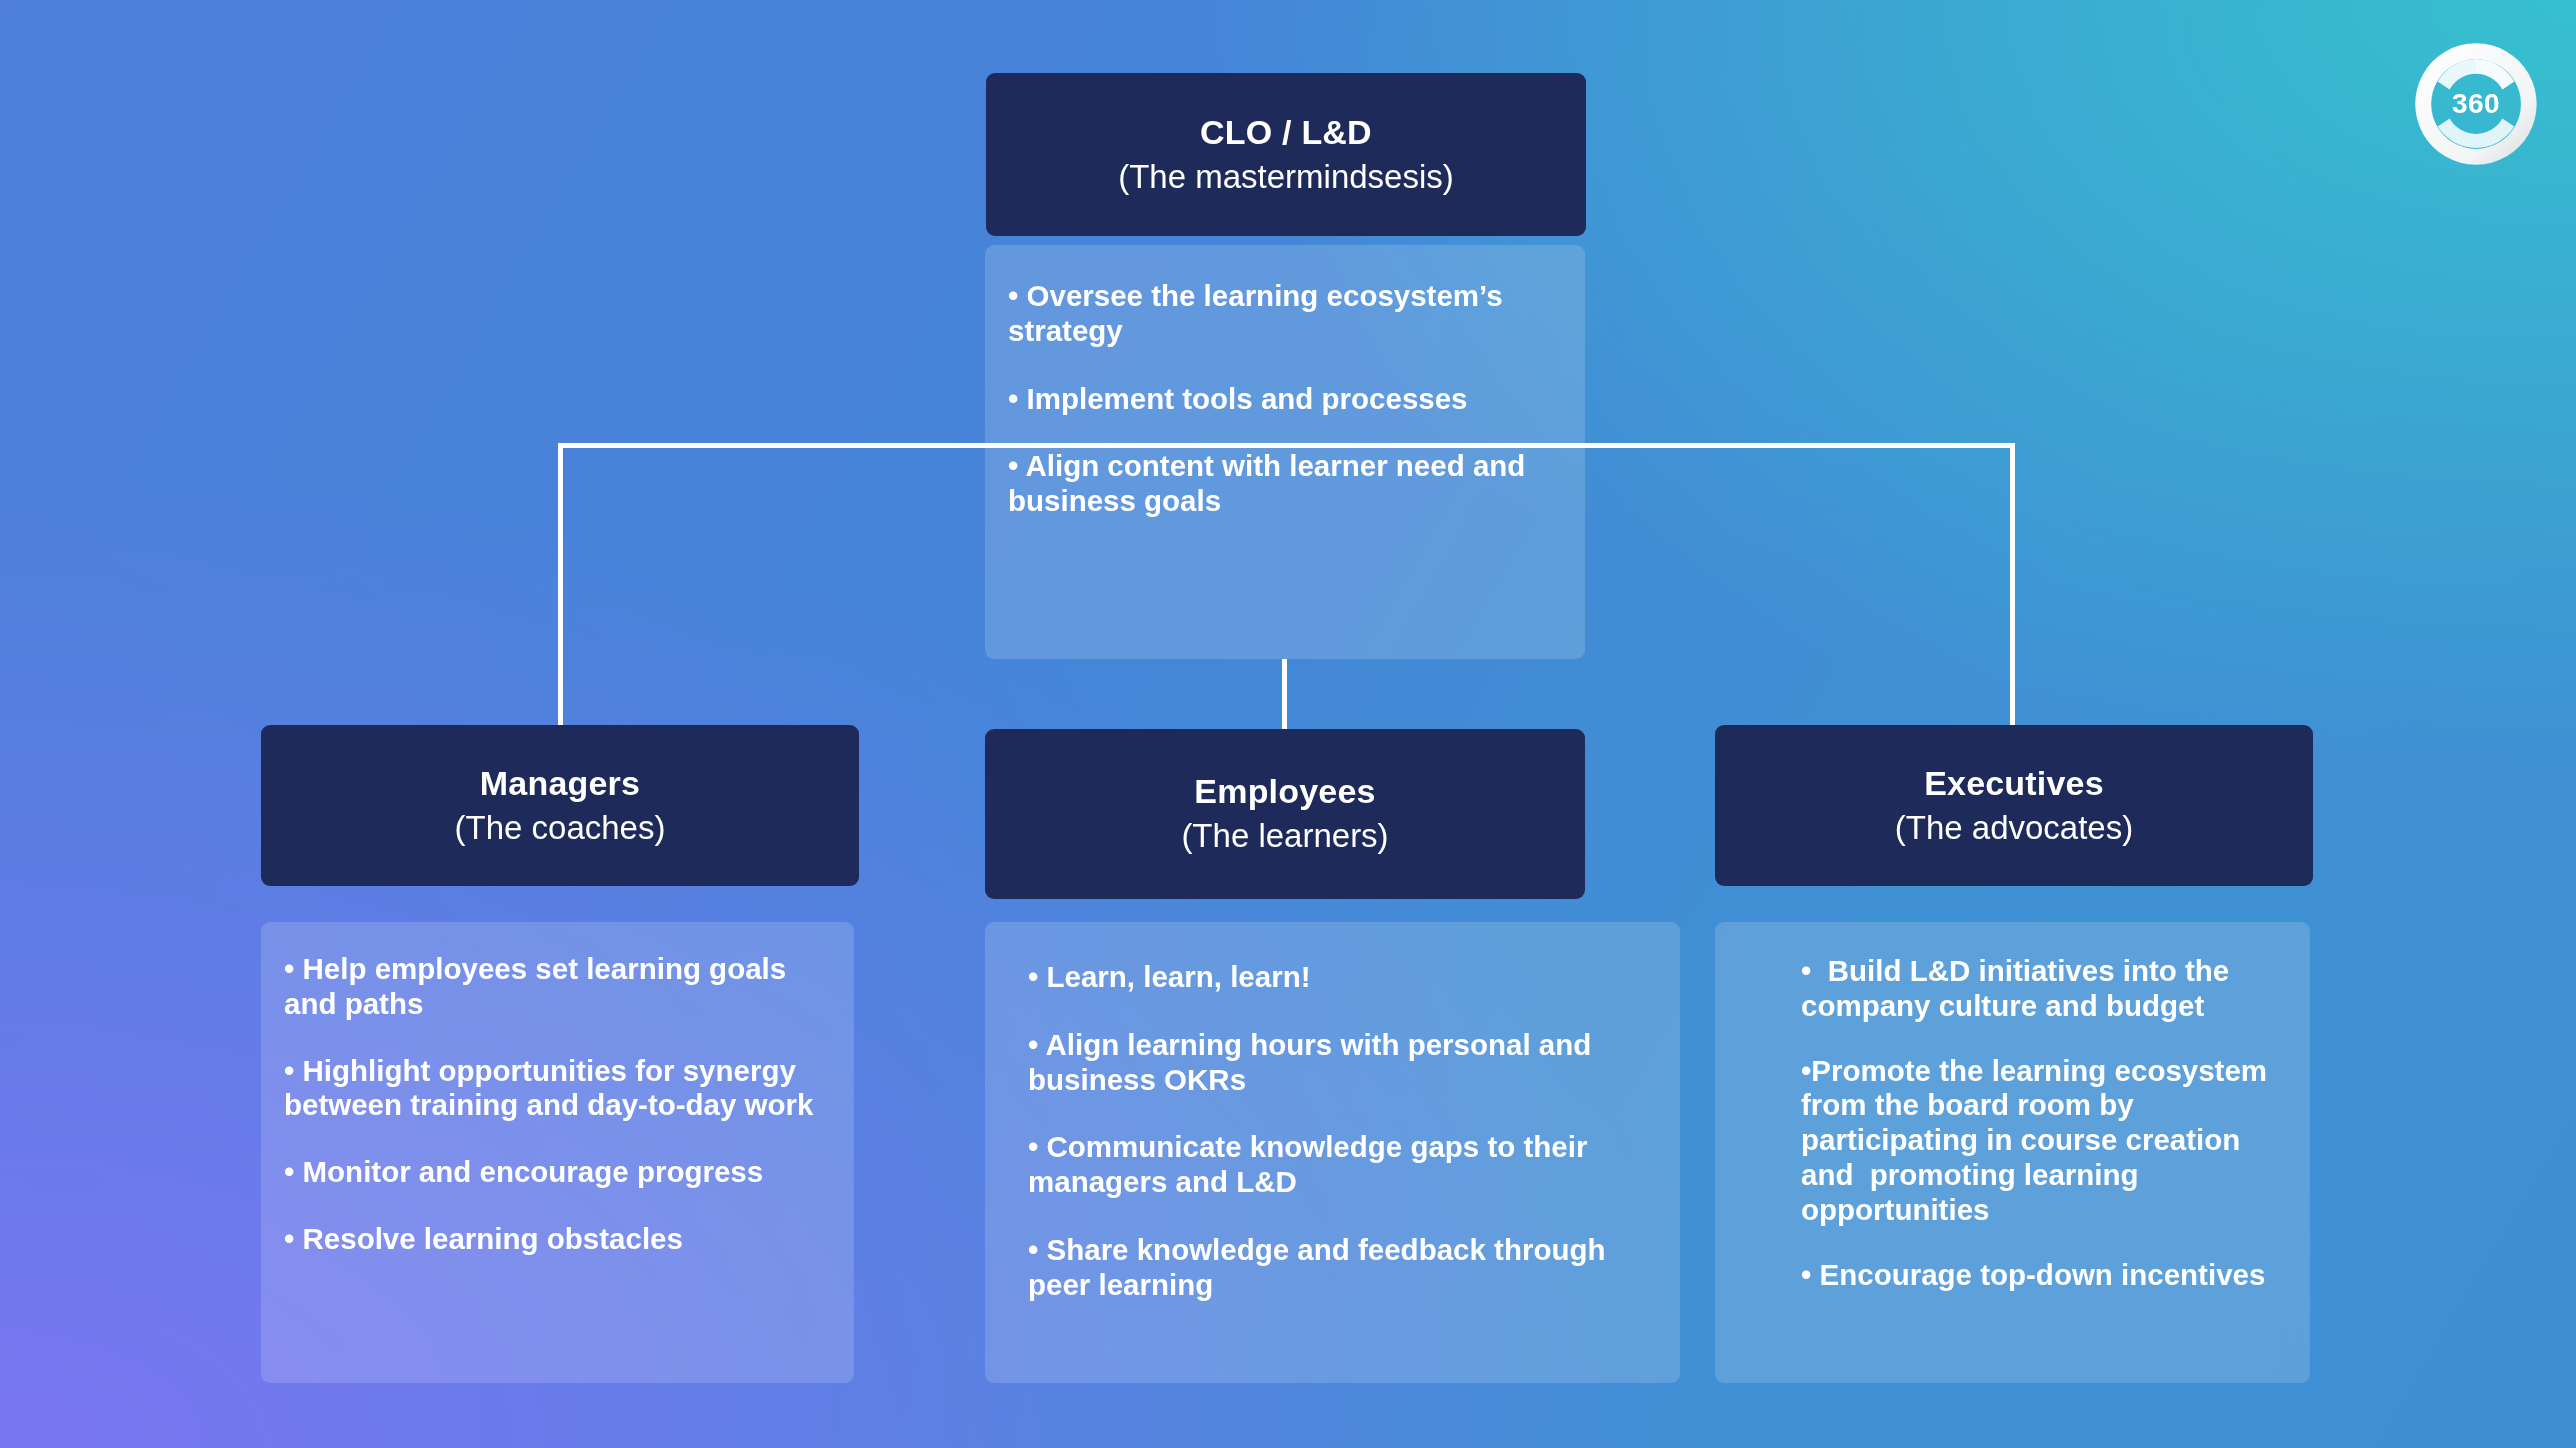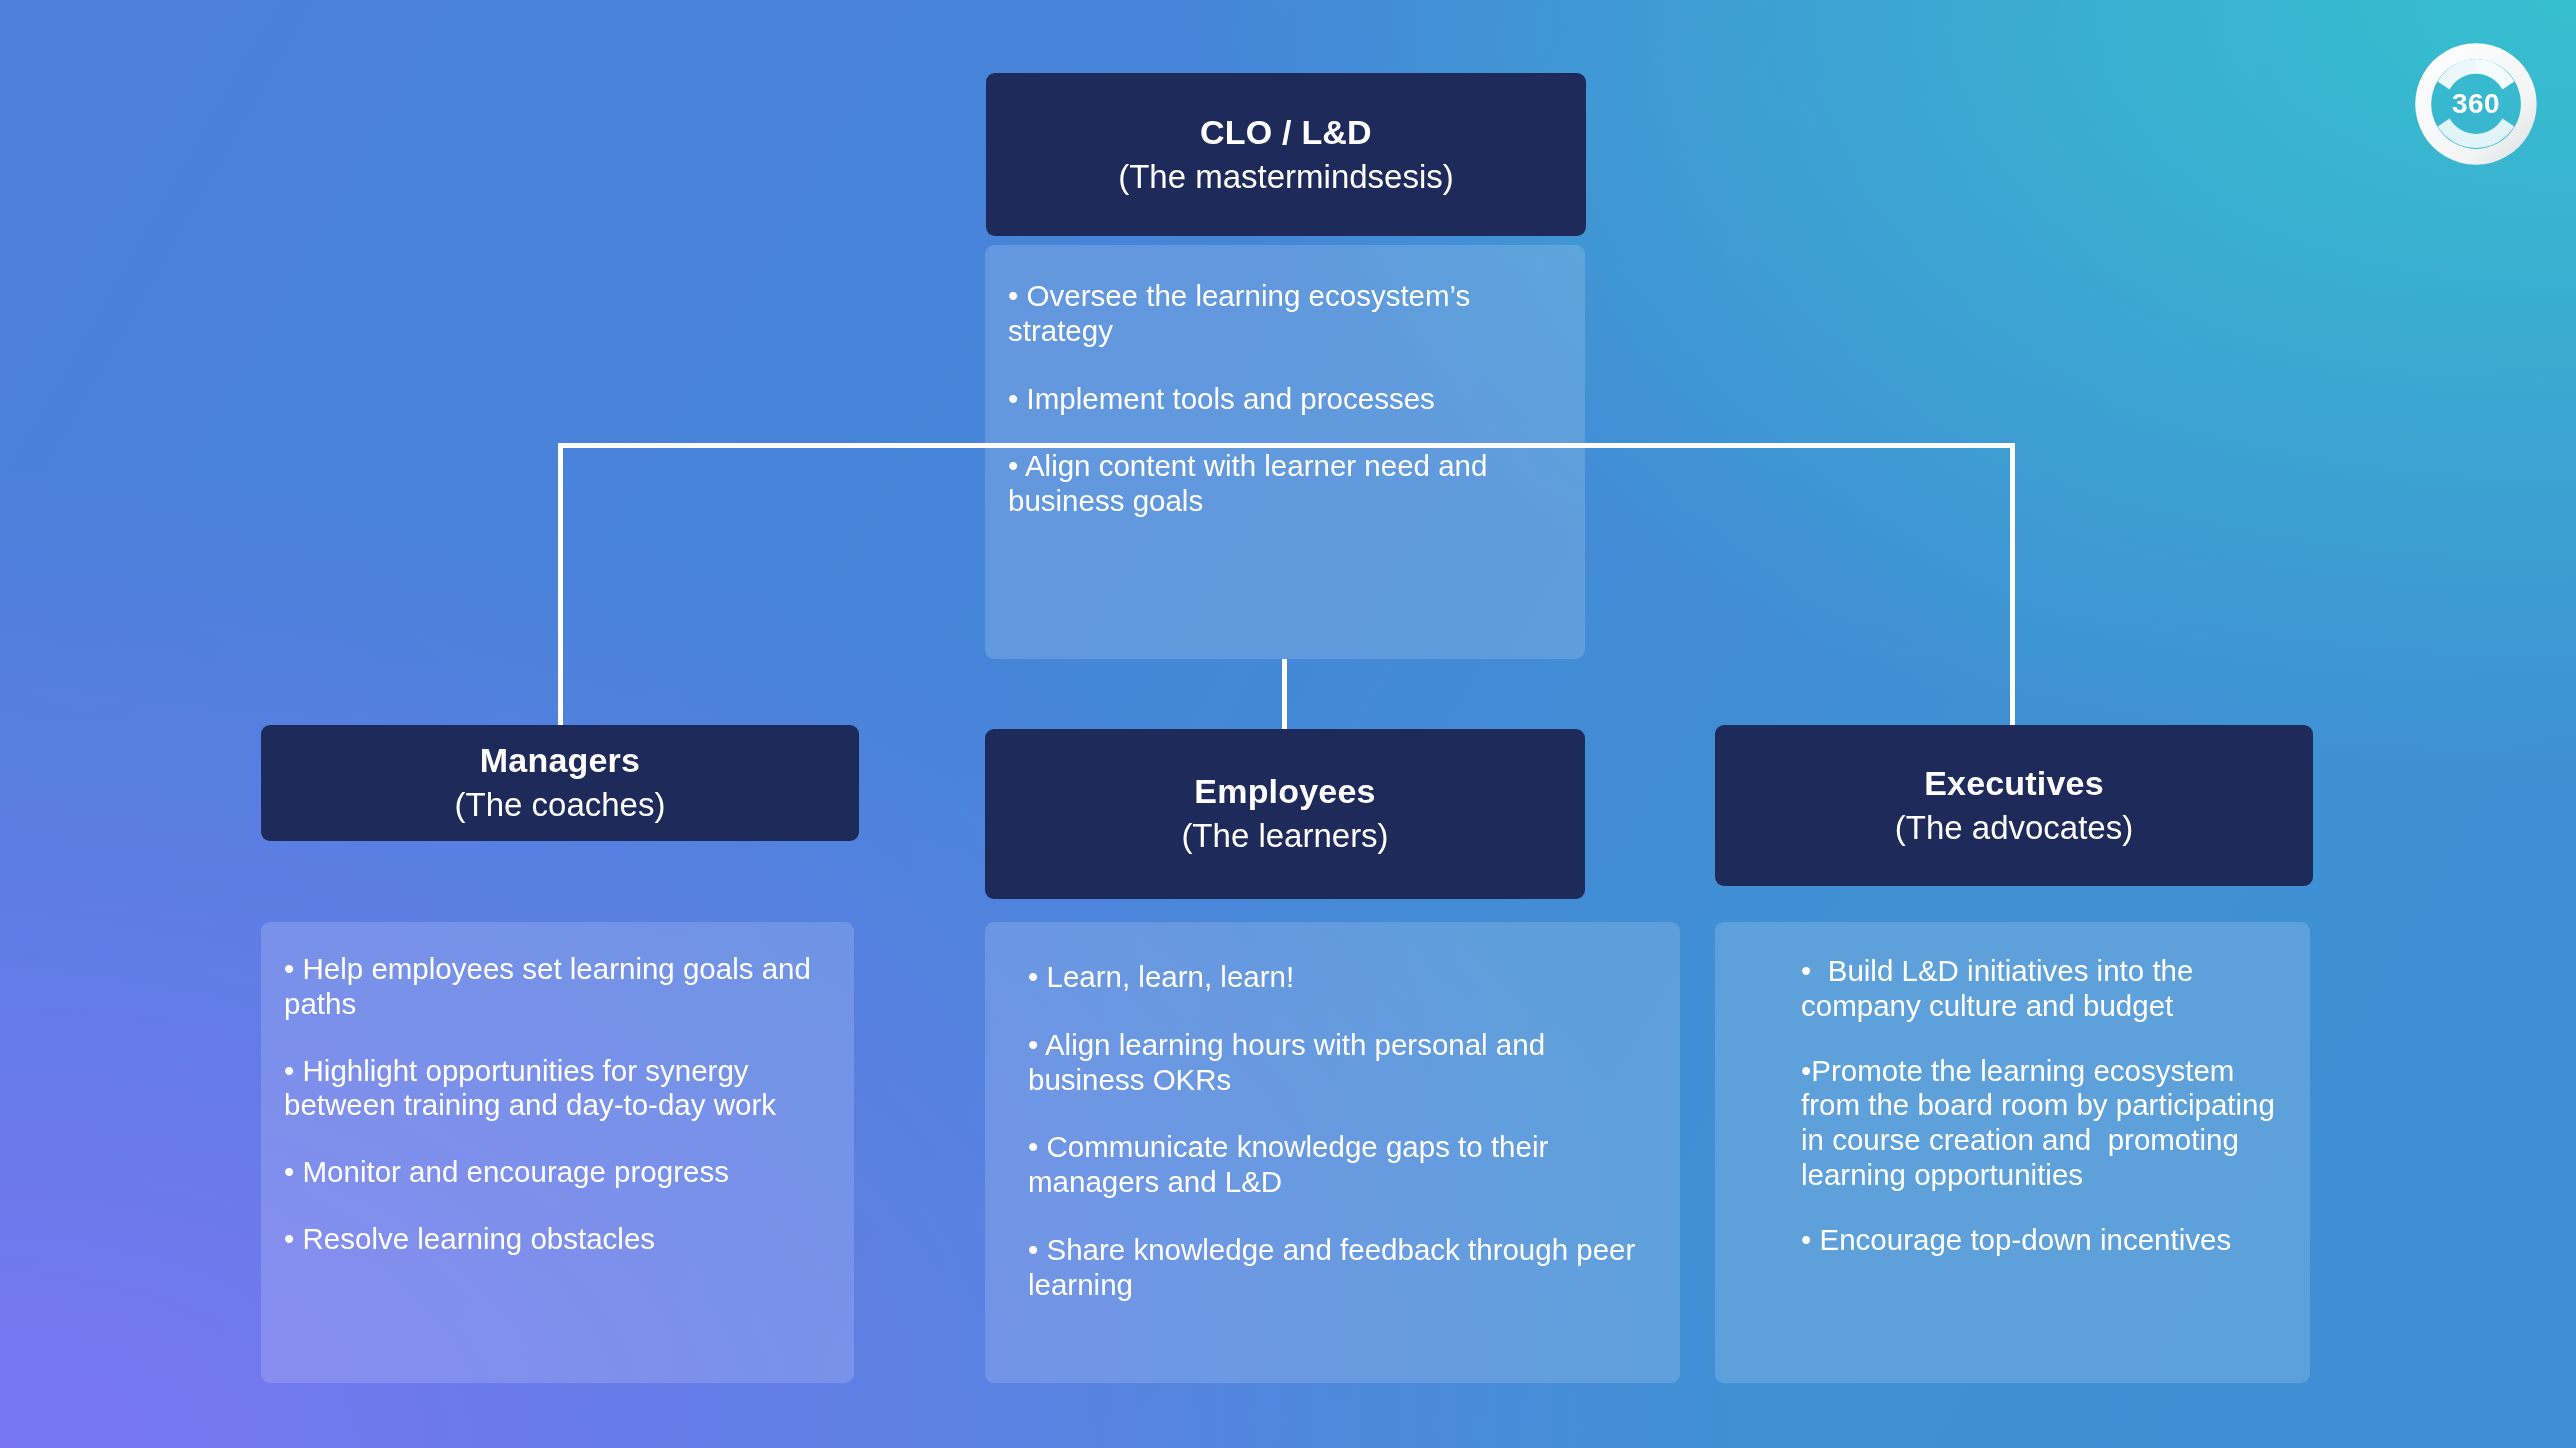--- a/index.html
+++ b/index.html
@@ -63,35 +63,36 @@
     box-sizing: border-box;
     color: #ffffff;
     padding: 27px 23px 23px 23px;
     display: flex;
     flex-direction: column;
   }
   .node-body ul {
     list-style: none;
     margin: 0;
     padding: 0;
+    font-weight: bold;
   }
   .node-body li {
     font-size: 29.5px;
     line-height: 1.18;
     margin-bottom: 27px;
     white-space: pre-wrap;
   }
   .node-body li:last-child { margin-bottom: 0; }
 
   
   #clo-head   { left: 986px; top: 73px;  width: 600px; height: 163px; }
   #clo-body   { left: 985px; top: 245px; width: 600px; height: 414px; padding-top: 34px; }
   #clo-body li { margin-bottom: 33px; }
 
-  #mgr-head   { left: 261px;  top: 725px;  width: 598px; height: 116px; }
+  #mgr-head   { left: 261px;  top: 725px;  width: 598px; height: 161px; }
   #mgr-body   { left: 261px;  top: 922px; width: 593px; height: 461px; padding-top: 30px; align-items: flex-end; }
   #mgr-body li { margin-bottom: 32px; }
 
   #emp-head   { left: 985px; top: 729px;  width: 600px; height: 170px; }
   #emp-body   { left: 985px; top: 922px; width: 695px; height: 461px; padding-top: 38px; padding-left: 43px; }
   #emp-body li { margin-bottom: 33px; }
 
   #exe-head   { left: 1715px; top: 725px;  width: 598px; height: 161px; }
   #exe-body   { left: 1715px; top: 922px; width: 595px; height: 461px; padding-top: 32px; padding-left: 39px; }
   #exe-body li { margin-bottom: 30px; margin-left: 47px; }

